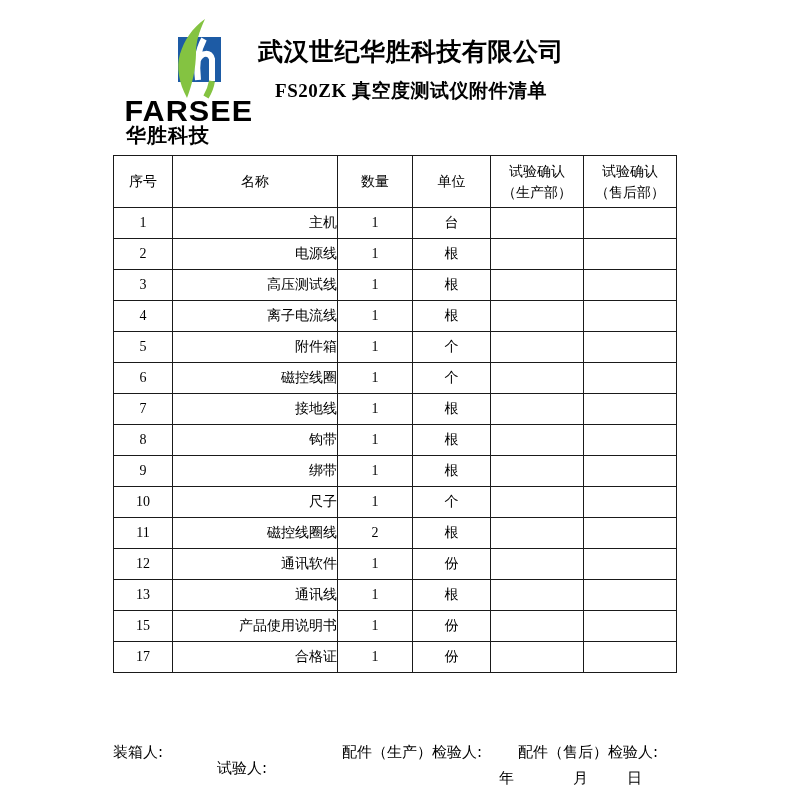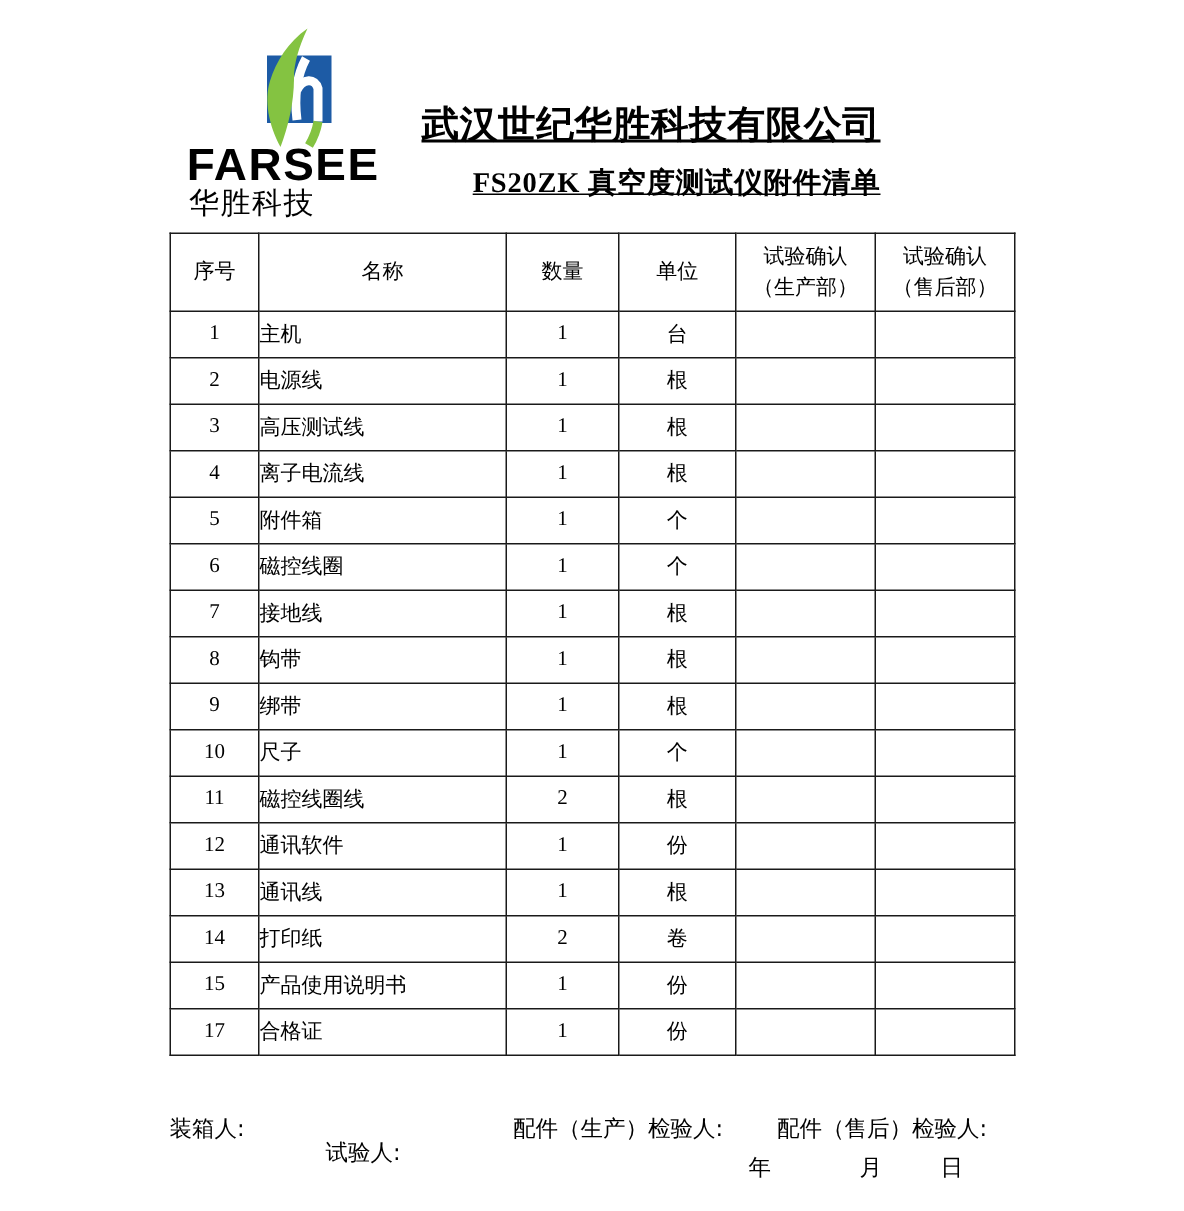--- a/index.html
+++ b/index.html
@@ -3,34 +3,34 @@
 <meta charset="utf-8">
 <style>
   html,body{margin:0;padding:0;background:#ffffff;}
   body{width:789px;height:807px;position:relative;font-family:"DejaVu Sans","Liberation Sans",sans-serif;color:#000;}
   .page{position:absolute;left:0;top:0;width:789px;height:807px;background:#fff;overflow:hidden;}
 
   
   .logo{position:absolute;left:126px;top:12px;width:144px;text-align:left;}
   .logo svg{display:block;margin:0 auto;}
   .logo-en{font-family:"Liberation Sans","DejaVu Sans",sans-serif;font-weight:bold;font-size:30px;line-height:26px;letter-spacing:1px;margin-top:-4px;transform:scaleX(1.02);}
-  .logo-cn{font-weight:normal;font-size:20px;line-height:22px;letter-spacing:1px;}
-
-  
-  .titles{position:absolute;left:235px;top:67px;width:352px;text-align:right;text-decoration:underline;}
+  .logo-cn{font-weight:bold;font-size:20px;line-height:22px;letter-spacing:1px;}
+
+  
+  .titles{position:absolute;left:235px;top:36px;width:352px;text-align:center;}
   .company-name{font-size:25px;font-weight:bold;line-height:32px;letter-spacing:0.5px;white-space:nowrap;}
   .doc-title{font-family:"Liberation Serif","DejaVu Serif",serif;font-size:19px;font-weight:bold;margin-top:10px;letter-spacing:0.5px;white-space:nowrap;}
 
   
   table.list{position:absolute;left:113px;top:155px;width:563px;border-collapse:collapse;table-layout:fixed;}
   table.list th,table.list td{border:1px solid #1a1a1a;padding:0;vertical-align:middle;}
   table.list th{height:51px;font-weight:400;font-size:14px;line-height:21px;white-space:pre-line;text-align:center;}
   table.list td{height:30px;font-size:14px;}
   td.c-no,td.c-qty{text-align:center;font-family:"Liberation Serif","DejaVu Serif",serif;font-size:15px;}
-  td.c-name{text-align:left;padding-left:12px;}
+  td.c-name{text-align:right;padding-left:12px;}
   td.c-unit{text-align:center;}
 
   
   .footer-line{position:absolute;top:743px;left:0;width:789px;height:18px;font-size:15px;text-align:right;}
   .footer-line .fl{position:absolute;white-space:nowrap;}
   .fl-packer{left:113px;}
   .fl-tester{left:217px;margin-top:16px;}
   .fl-prod{left:342px;}
   .fl-after{left:518px;}
   .date-line{position:absolute;top:769px;left:0;width:789px;height:18px;font-size:15px;}
@@ -197,28 +197,20 @@
 
     <tr>
       <td class="c-no">13</td>
       <td class="c-name">通讯线</td>
       <td class="c-qty">1</td>
       <td class="c-unit">根</td>
       <td class="c-confirm"></td>
       <td class="c-confirm"></td>
     </tr>
 
-    <tr>
-      <td class="c-no">14</td>
-      <td class="c-name">打印纸</td>
-      <td class="c-qty">2</td>
-      <td class="c-unit">卷</td>
-      <td class="c-confirm"></td>
-      <td class="c-confirm"></td>
-    </tr>
 
     <tr>
       <td class="c-no">15</td>
       <td class="c-name">产品使用说明书</td>
       <td class="c-qty">1</td>
       <td class="c-unit">份</td>
       <td class="c-confirm"></td>
       <td class="c-confirm"></td>
     </tr>
 

